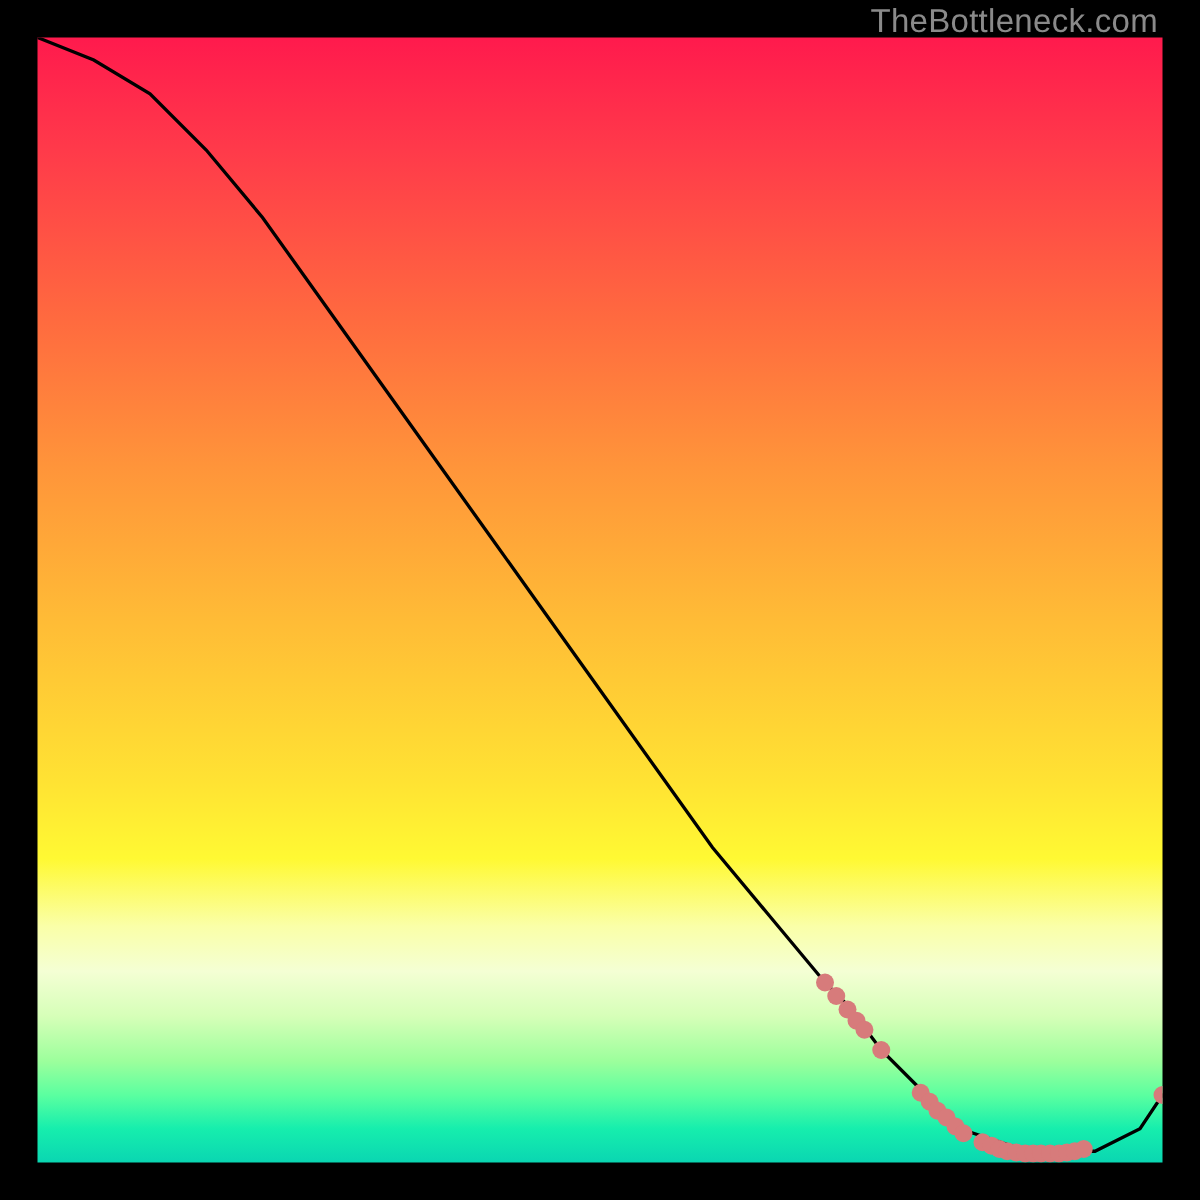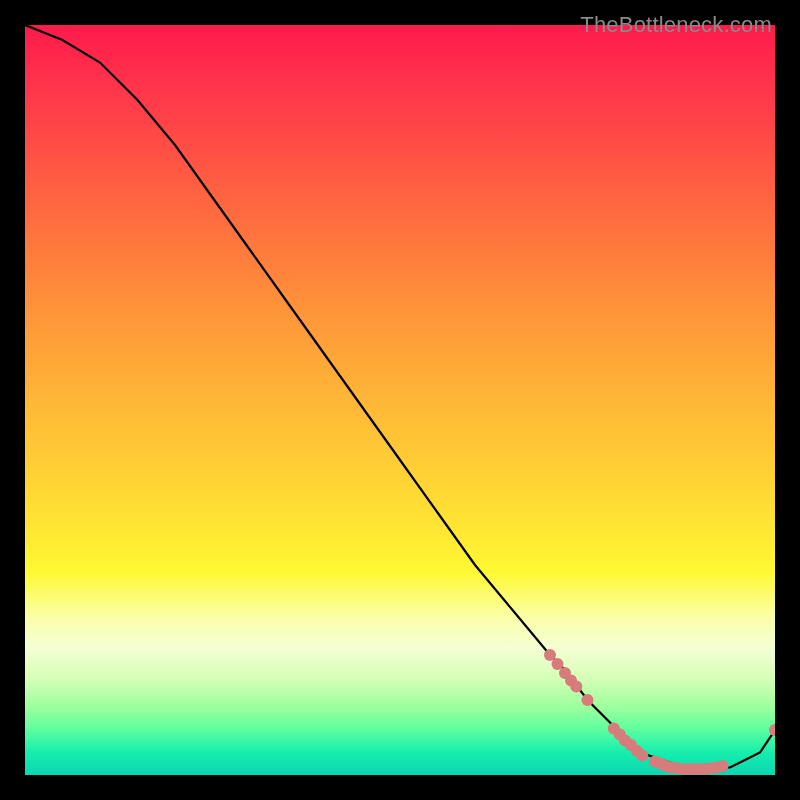--- a/index.html
+++ b/index.html
@@ -29,21 +29,21 @@
       #f4ffd4 83%,
       #d6ffb8 87%,
       #9cff9c 91%,
       #5bffa0 94%,
       #16eead 97%,
       #0ad6b2 100%
     );
   }
   .watermark {
     position: absolute;
-    top: 12px;
+    top: 1px;
     right: 28px;
     color: #8a8a8a;
     font-size: 22px;
     letter-spacing: 0.2px;
     font-weight: 500;
   }
   svg.plot {
     position: absolute;
     left: 0;
     top: 0;

